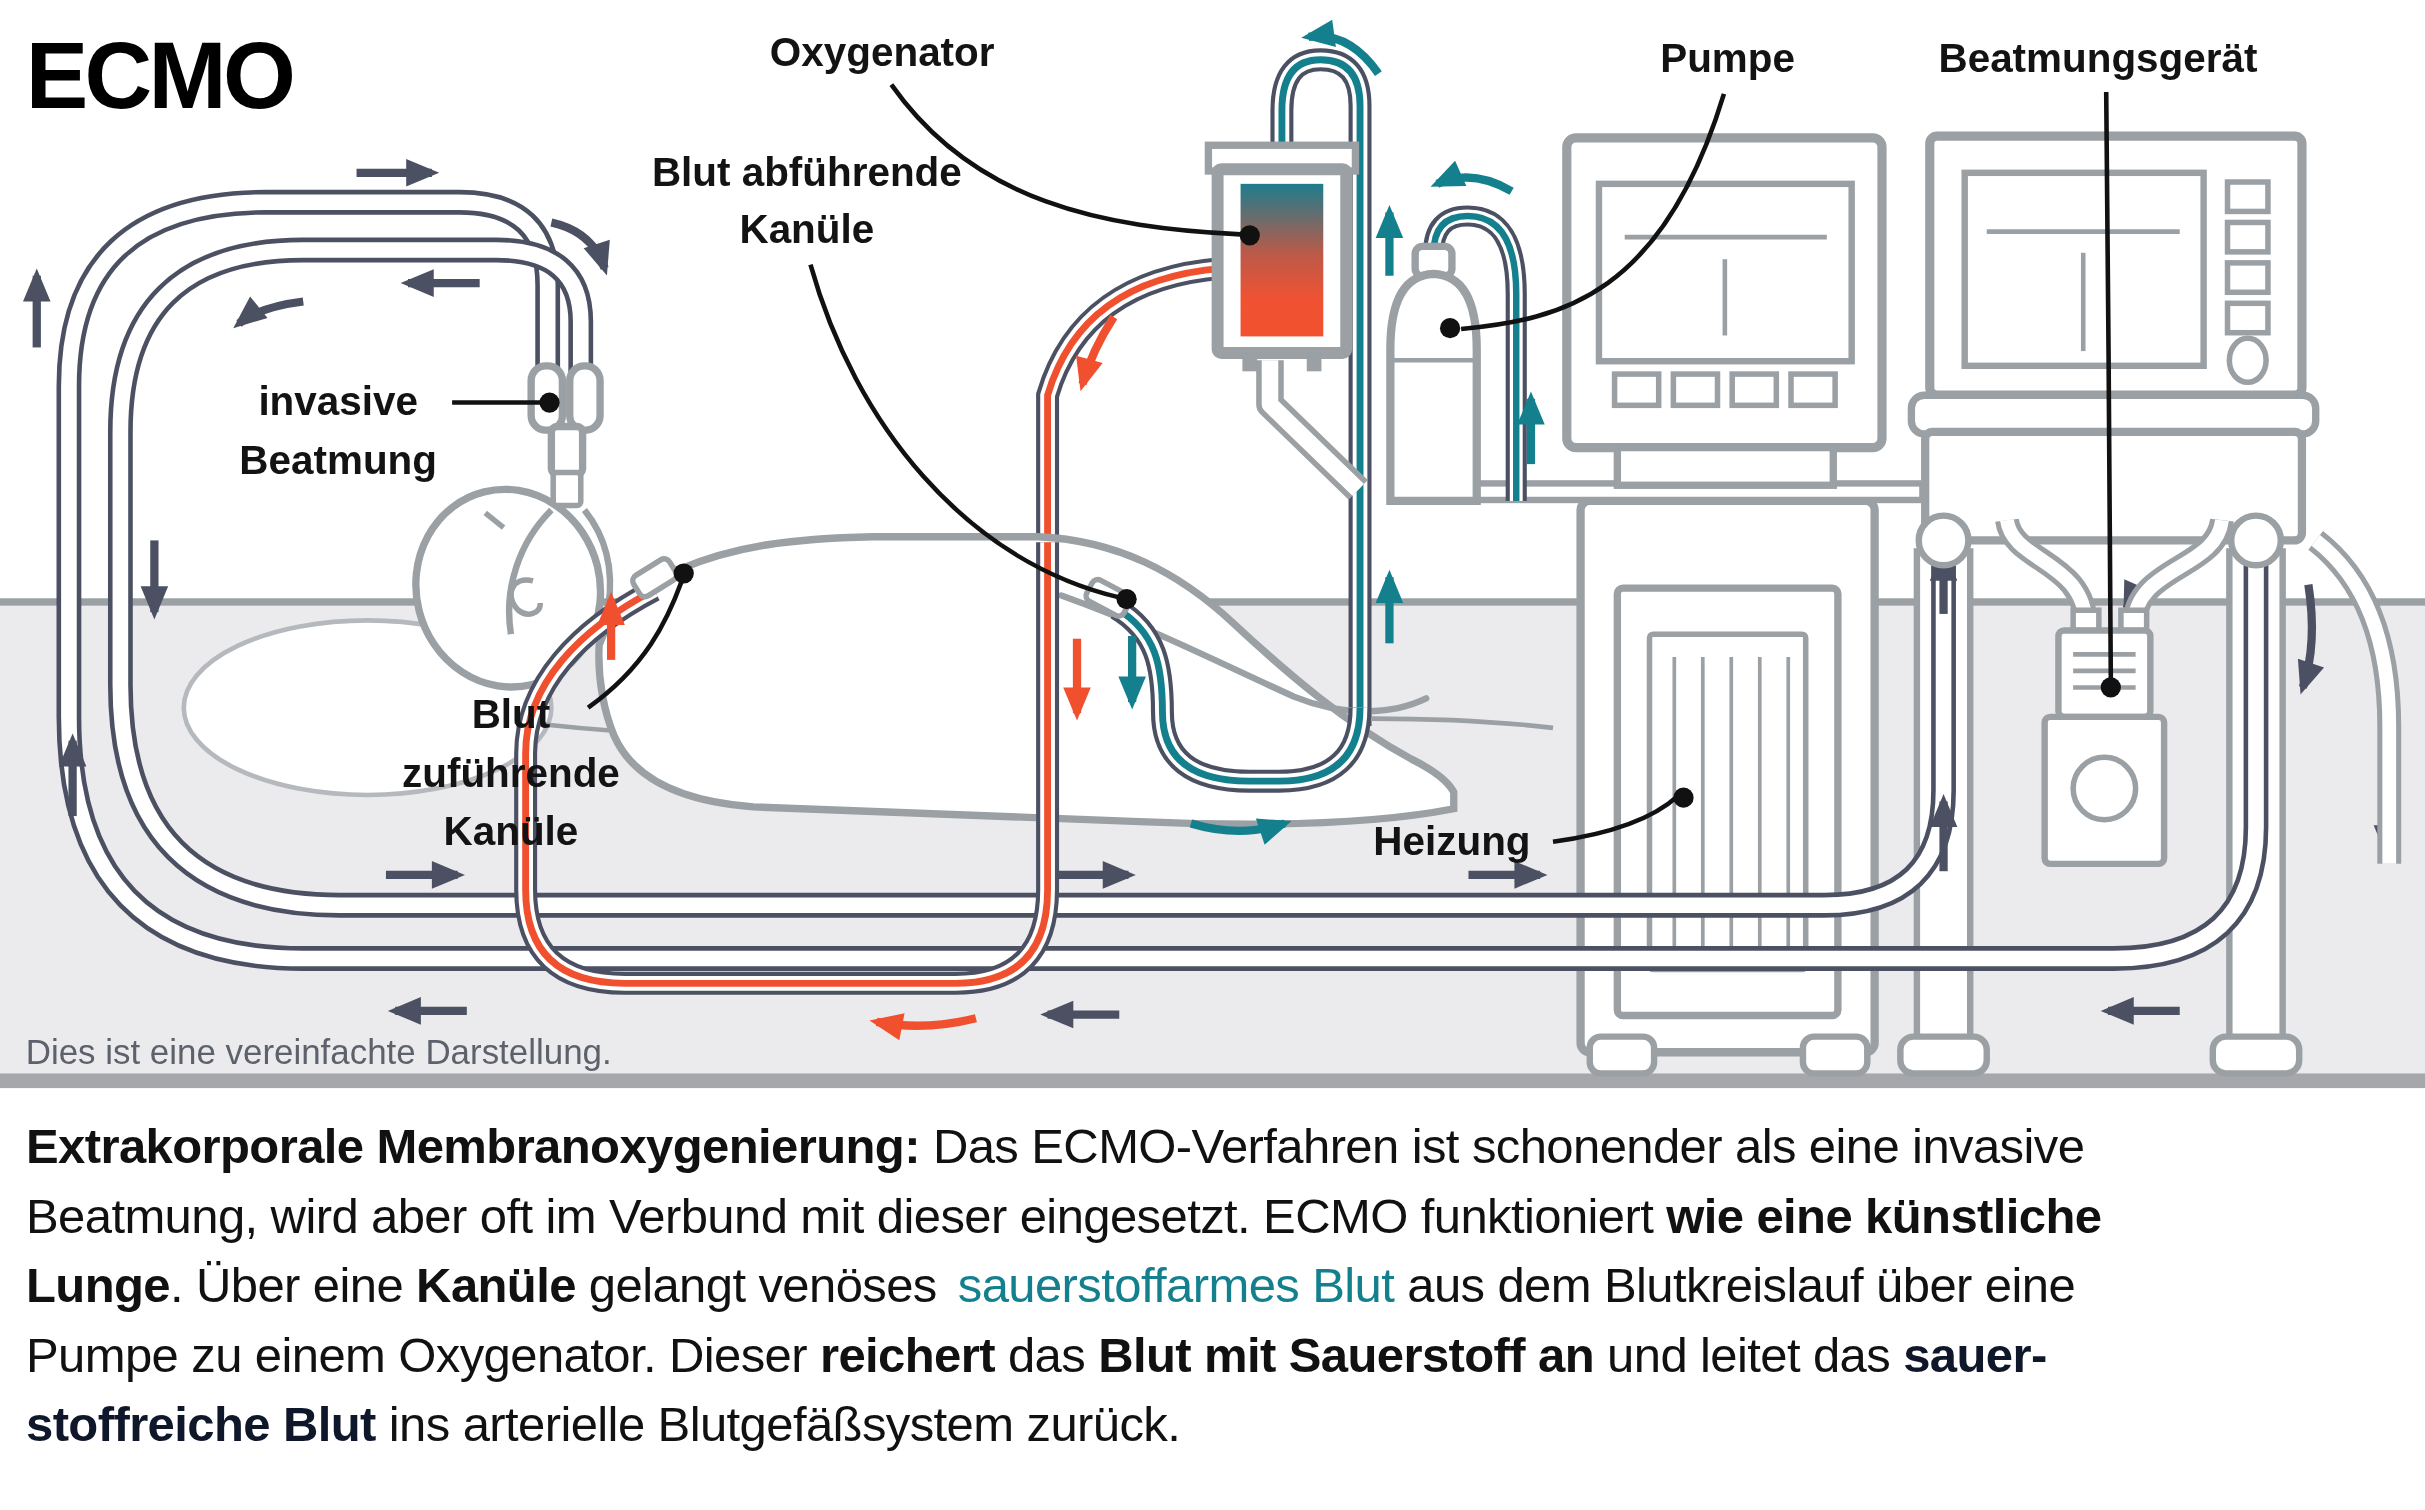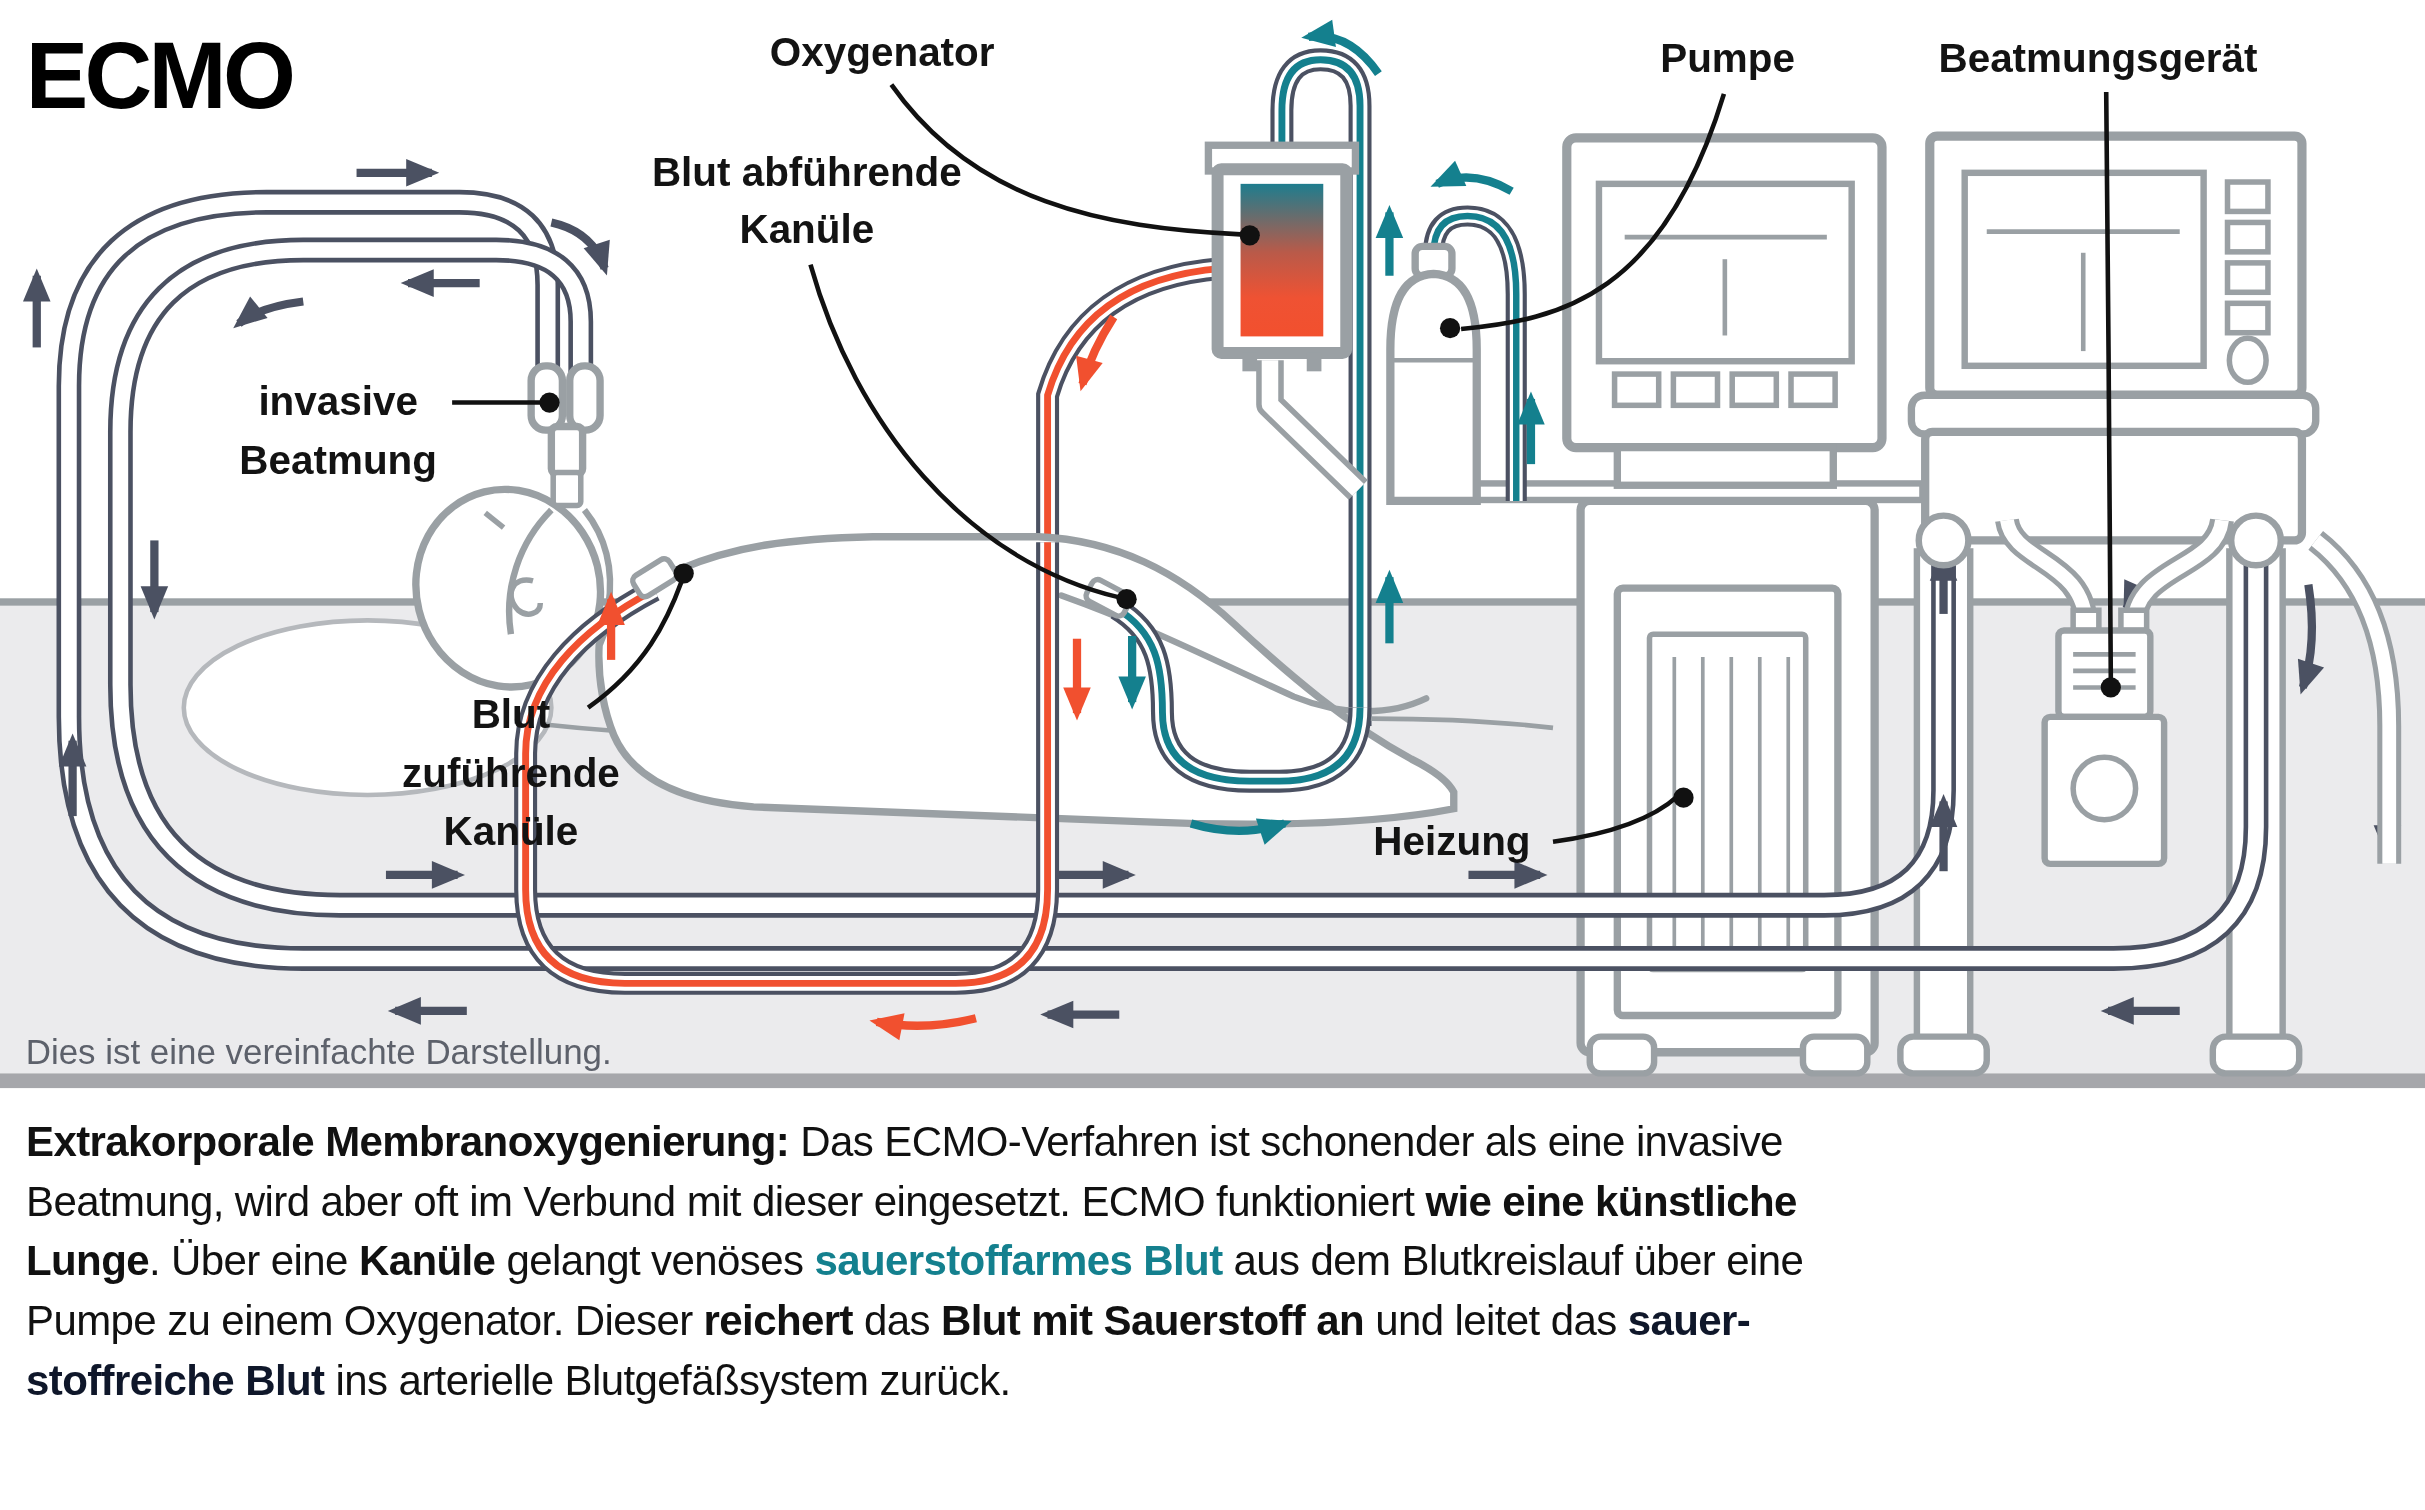--- a/index.html
+++ b/index.html
@@ -3,23 +3,23 @@
 <meta charset="utf-8">
 <style>
   html,body{margin:0;padding:0;background:#ffffff;width:2426px;height:1510px;overflow:hidden;}
   body{font-family:"Liberation Sans", sans-serif;color:#111;}
   #stage{position:relative;width:2426px;height:1510px;}
   svg{display:block;}
   svg text{font-family:"Liberation Sans", sans-serif;}
   .lbl{font-size:44px;font-weight:700;fill:#131313;}
   .title{font-size:102px;font-weight:700;letter-spacing:-4px;fill:#000;}
   .footnote{font-size:38px;font-weight:400;fill:#5d616b;}
-  .caption{padding:22px 25px 0 26px;font-size:42px;line-height:1.42;letter-spacing:-0.6px;color:#111;}
+  .caption{padding:22px 25px 0 26px;font-size:49px;line-height:1.42;letter-spacing:-0.6px;color:#111;}
   .caption .b{font-weight:700;}
-  .caption .teal{font-weight:700;color:#14808e;}
+  .caption .teal{font-weight:400;color:#14808e;margin-left:8px;}
   .caption .red{font-weight:700;color:#0f172a;}
 </style>
 </head>
 <body>
 
 <div id="stage">
 
 <svg width="2426" height="1090" viewBox="0 0 2640 1186">
   <defs>
     <linearGradient id="oxy" x1="0" y1="0" x2="0" y2="1">

